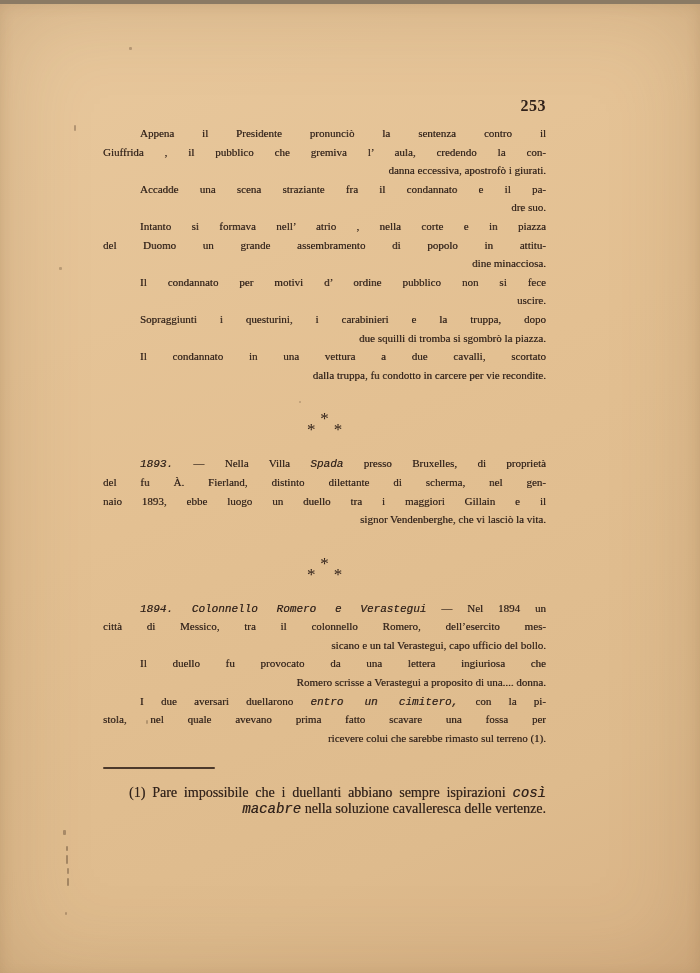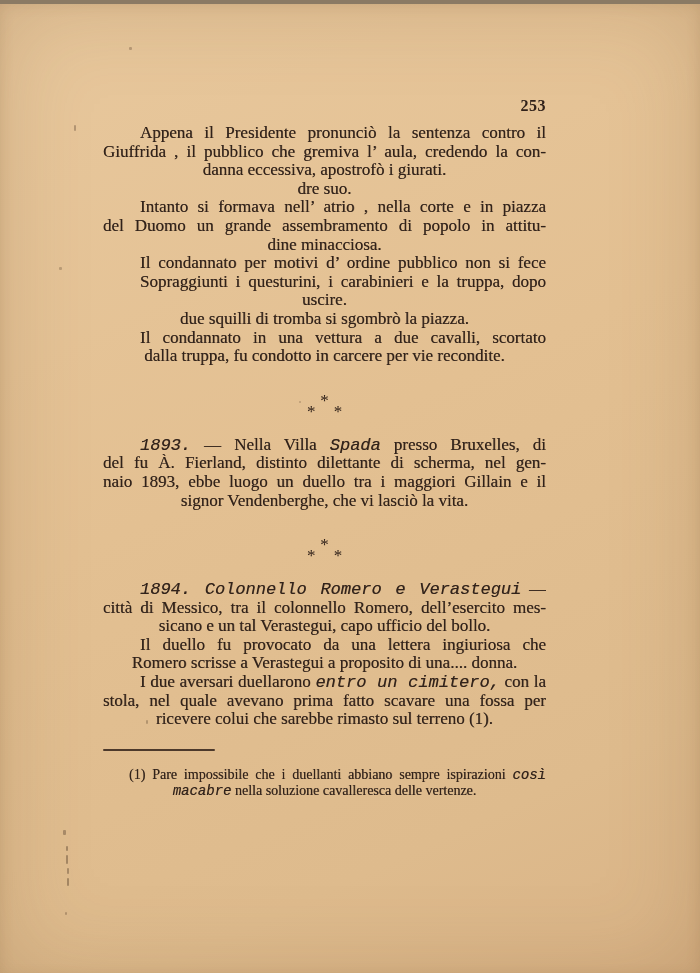--- a/index.html
+++ b/index.html
@@ -20,25 +20,25 @@
     position:absolute;top:93px;left:103px;width:443px;
     text-align:right;font-size:16px;font-weight:bold;
     letter-spacing:.5px;
   }
   .textcol{
     position:absolute;top:120px;left:103px;width:443px;
     text-shadow:.35px 0 0 rgba(49,34,26,.55);
   }
   .para{margin:0;}
   .line{
-    height:18.6px;line-height:18.6px;font-size:17px;
+    height:18.6px;line-height:18.6px;font-size:11px;
     overflow:hidden;white-space:normal;
   }
   .line.j{text-align:justify;text-align-last:justify;}
-  .line.last{text-align:center;}
+  .line.last{text-align:right;}
   .line.ind{padding-left:37px;}
   .it{font-style:italic;font-family:Liberation Mono, monospace;}
   .asterism{
     text-align:center;margin:28px 0 14px;height:28px;
     text-shadow:none;
   }
   .asterism .a-top{height:12px;line-height:14px;font-size:17px;}
   .asterism .a-bottom{height:14px;line-height:12px;font-size:17px;letter-spacing:7px;padding-left:7px;}
   .rule{
     width:112px;height:2px;background:#31221a;opacity:.85;
@@ -56,27 +56,28 @@
 
 <div class="page">
 
   <div class="pagenum">253</div>
 
   <main class="textcol" id="textcol">
       <div class="para">
         <div class="line j ind"><span>Appena il Presidente pronunciò la sentenza contro il</span></div>
         <div class="line j"><span>Giuffrida , il pubblico che gremiva l’ aula, credendo la con-</span></div>
         <div class="line last"><span>danna eccessiva, apostrofò i giurati.</span></div>
+        <div class="line j ind"><span>Accadde una scena straziante fra il condannato e il pa-</span></div>
         <div class="line last"><span>dre suo.</span></div>
         <div class="line j ind"><span>Intanto si formava nell’ atrio , nella corte e in piazza</span></div>
         <div class="line j"><span>del Duomo un grande assembramento di popolo in attitu-</span></div>
         <div class="line last"><span>dine minacciosa.</span></div>
         <div class="line j ind"><span>Il condannato per motivi d’ ordine pubblico non si fece</span></div>
+        <div class="line last"><span>uscire.</span></div>
         <div class="line j ind"><span>Sopraggiunti i questurini, i carabinieri e la truppa, dopo</span></div>
-        <div class="line last"><span>uscire.</span></div>
         <div class="line last"><span>due squilli di tromba si sgombrò la piazza.</span></div>
         <div class="line j ind"><span>Il condannato in una vettura a due cavalli, scortato</span></div>
         <div class="line last"><span>dalla truppa, fu condotto in carcere per vie recondite.</span></div>
       </div>
       <div class="asterism">
         <div class="a-top">*</div>
         <div class="a-bottom">* *</div>
       </div>
       <div class="para">
         <div class="line j ind"><span class="it">1893.</span><span> — Nella Villa </span><span class="it">Spada</span><span> presso Bruxelles, di proprietà</span></div>

